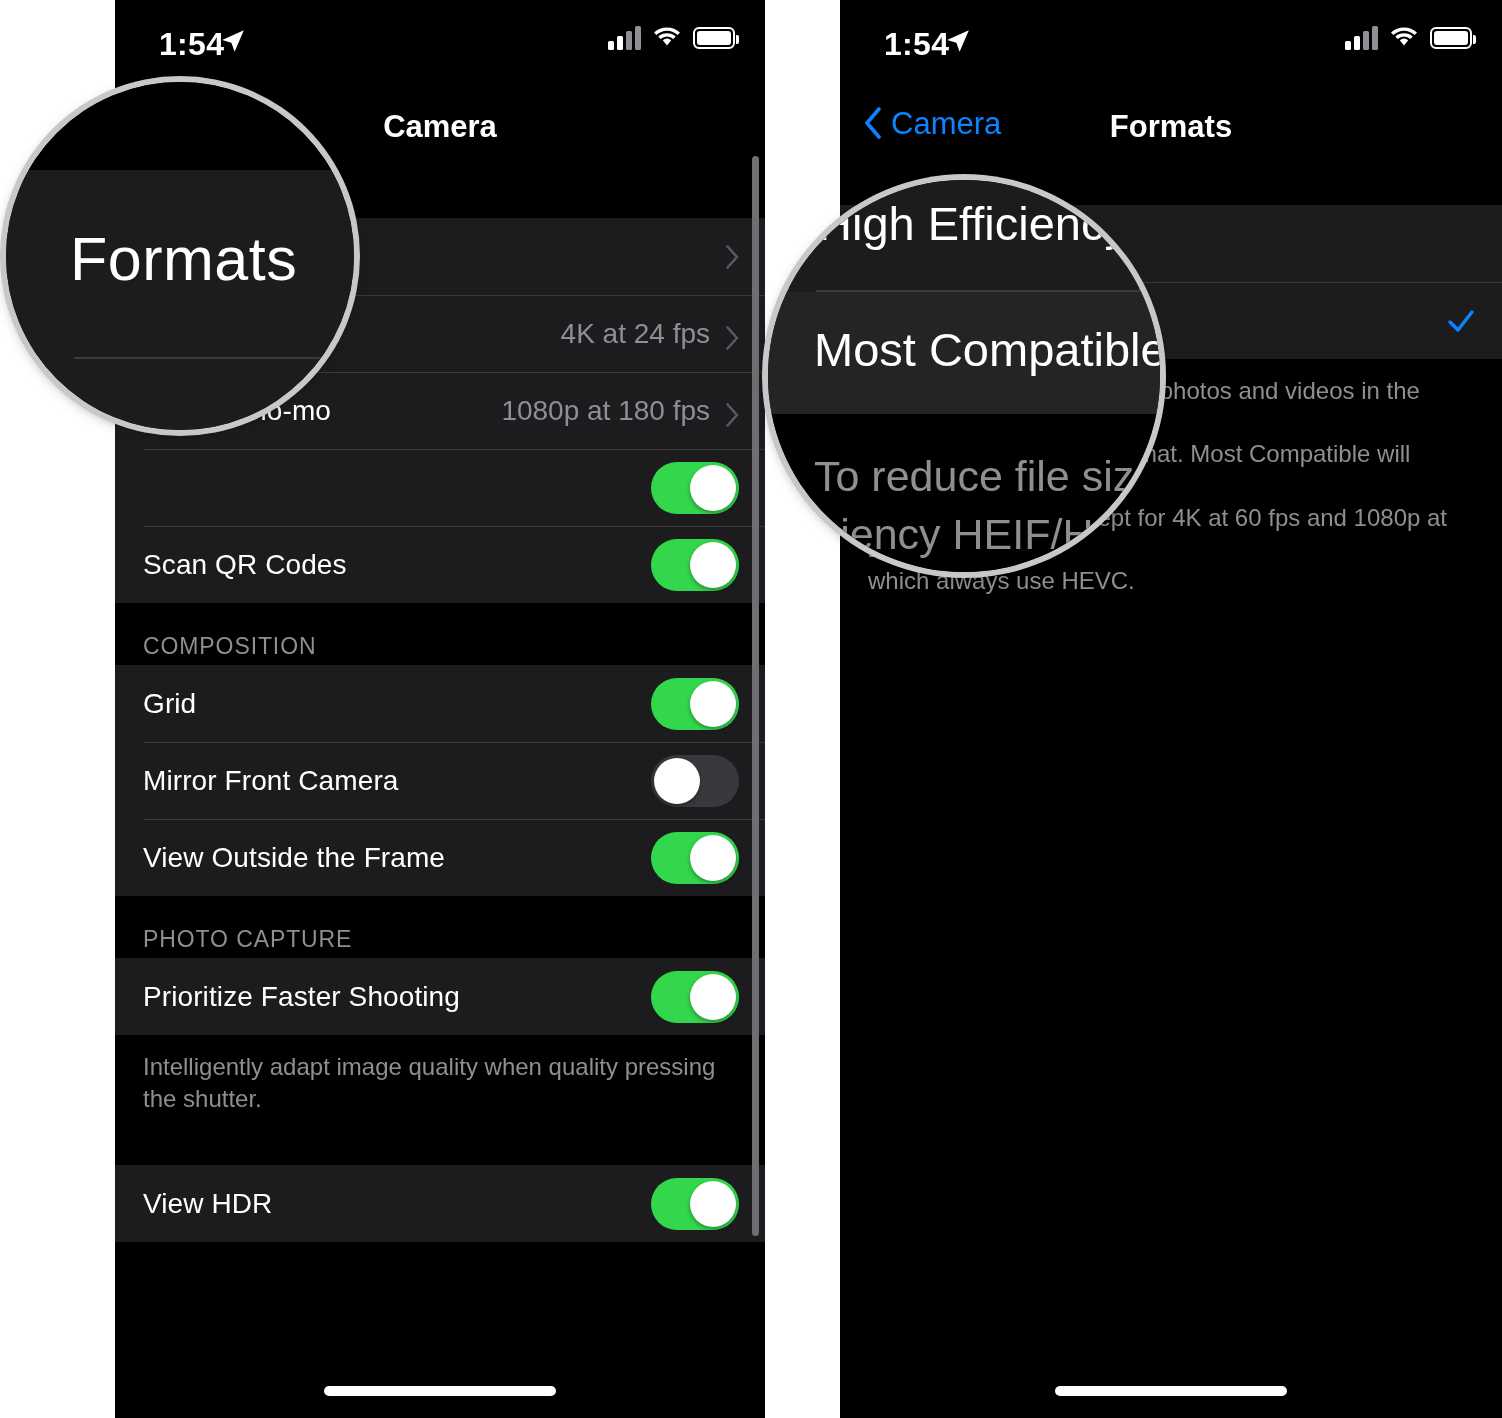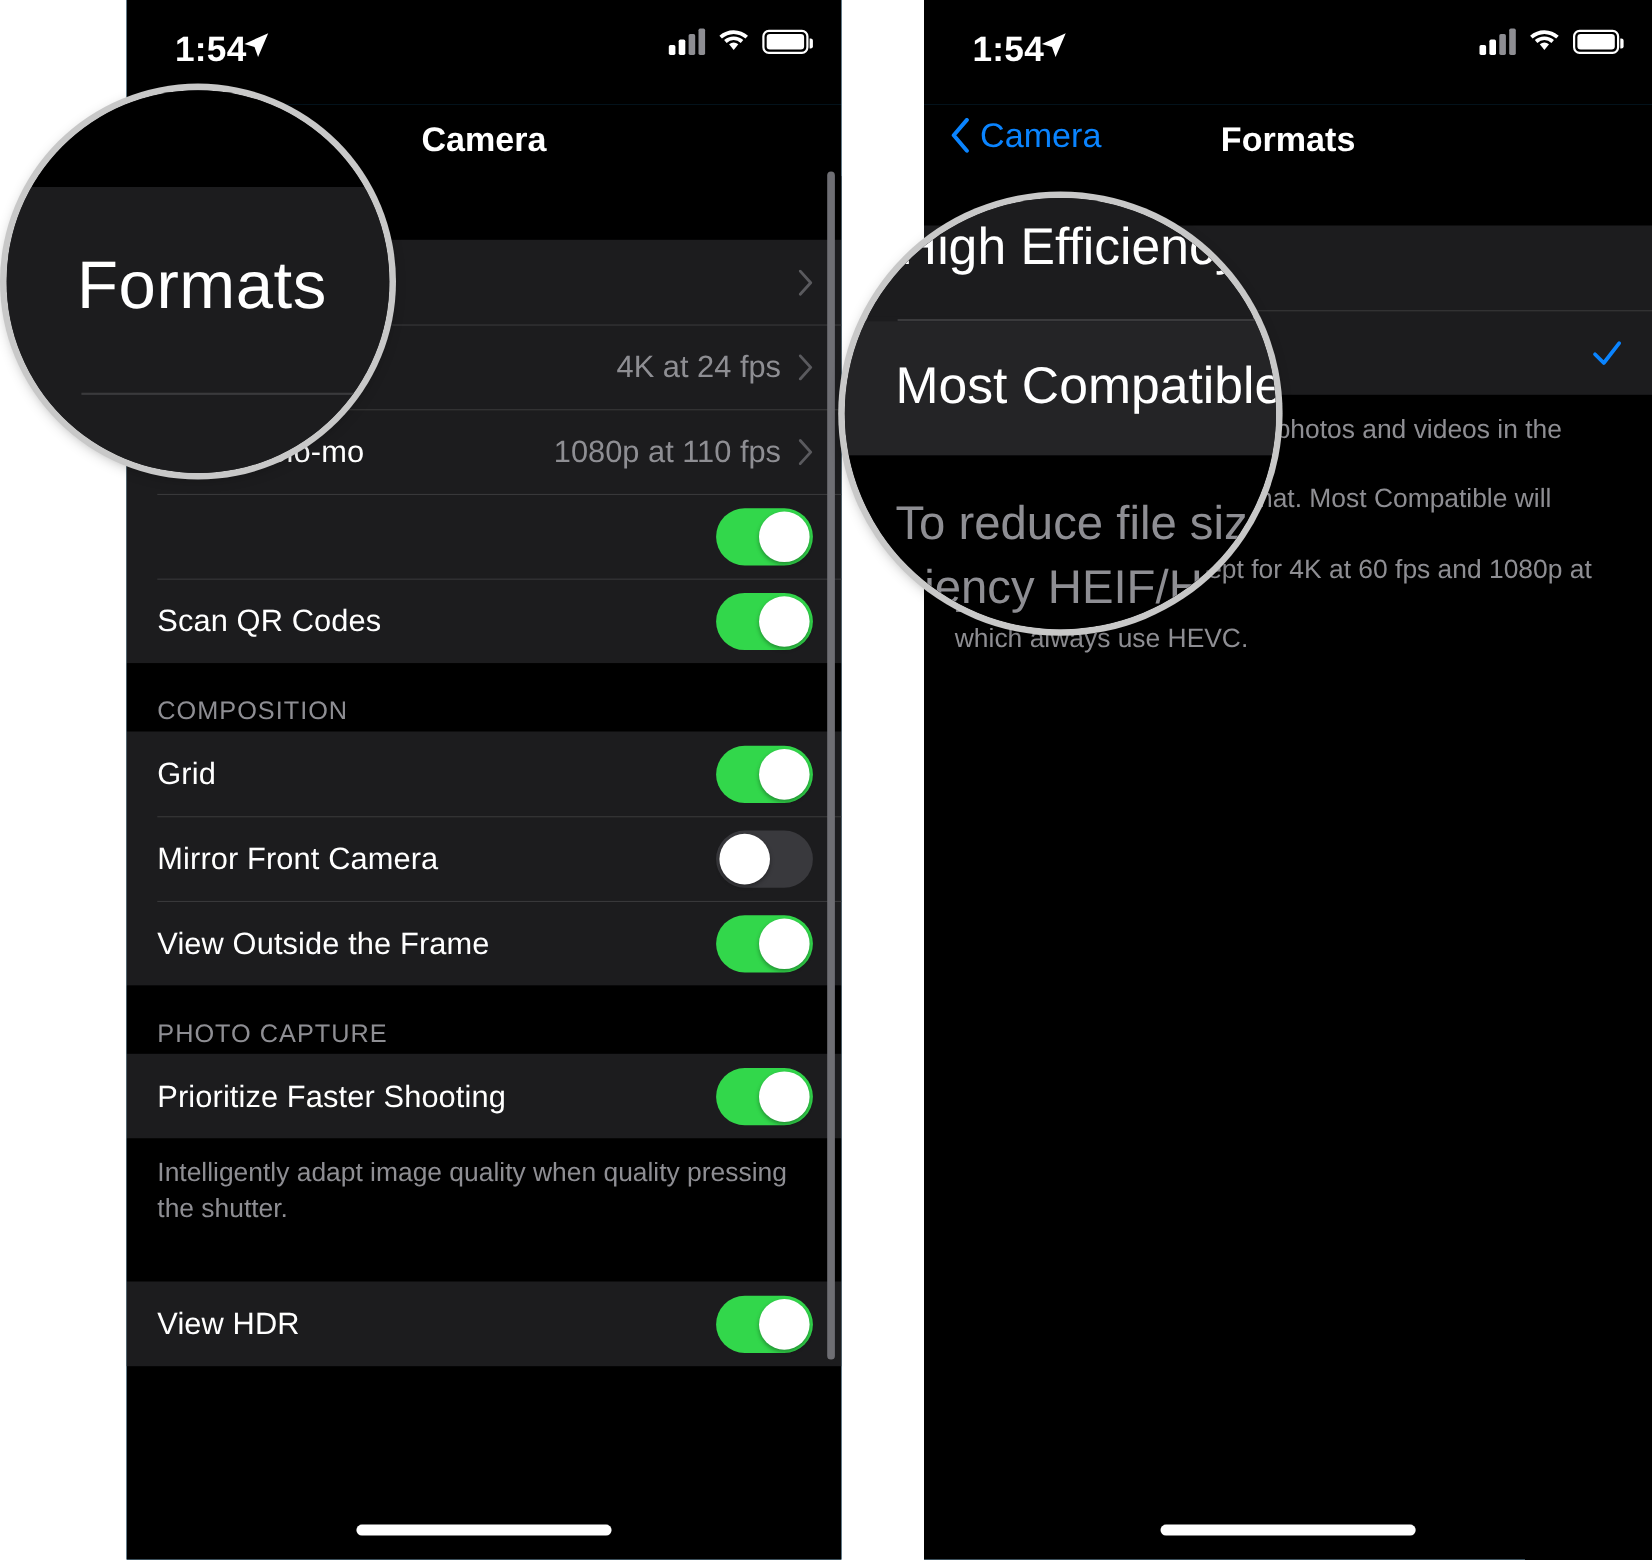--- a/index.html
+++ b/index.html
@@ -150,21 +150,21 @@
     background: #38383a;
   }
   .row-label {
     color: #ffffff;
     font-size: 28px;
     letter-spacing: 0.1px;
   }
   .row-right {
     margin-left: auto;
     display: flex;
-    align-items: center;
+    align-items: flex-end;
     gap: 16px;
     padding-right: 26px;
   }
   .row-value {
     color: #8e8e93;
     font-size: 28px;
   }
   .chevron {
     width: 13px; height: 24px;
     color: #5a5a5e;
@@ -200,20 +200,21 @@
 
   
   .section-head {
     background: #000000;
     color: #8e8e93;
     font-size: 23px;
     letter-spacing: 0.9px;
     padding: 30px 0 12px 28px;
     height: 62px;
     box-sizing: border-box;
+    border-radius: 11px;
   }
   .footnote {
     background: #000000;
     color: #8e8e93;
     font-size: 24px;
     line-height: 1.32;
     padding: 16px 36px 0 28px;
   }
 
   
@@ -399,21 +400,21 @@
             <span class="chevron">
               <svg viewBox="0 0 13 24" width="13" height="24">
                   <path d="M1.5 1.5L11 12l-9.5 10.5" fill="none" stroke="currentColor" stroke-width="2.6" stroke-linecap="round" stroke-linejoin="round"></path>
                 </svg>
             </span>
           </span>
         </div>
         <div class="row">
           <span class="row-label">Record Slo-mo</span>
           <span class="row-right">
-            <span class="row-value">1080p at 110 fps</span>
+            <span class="row-value">1080p at 180 fps</span>
             <span class="chevron">
               <svg viewBox="0 0 13 24" width="13" height="24">
                   <path d="M1.5 1.5L11 12l-9.5 10.5" fill="none" stroke="currentColor" stroke-width="2.6" stroke-linecap="round" stroke-linejoin="round"></path>
                 </svg>
             </span>
           </span>
         </div>
         <div class="row">
           <span class="row-right">
             <span class="toggle on">

